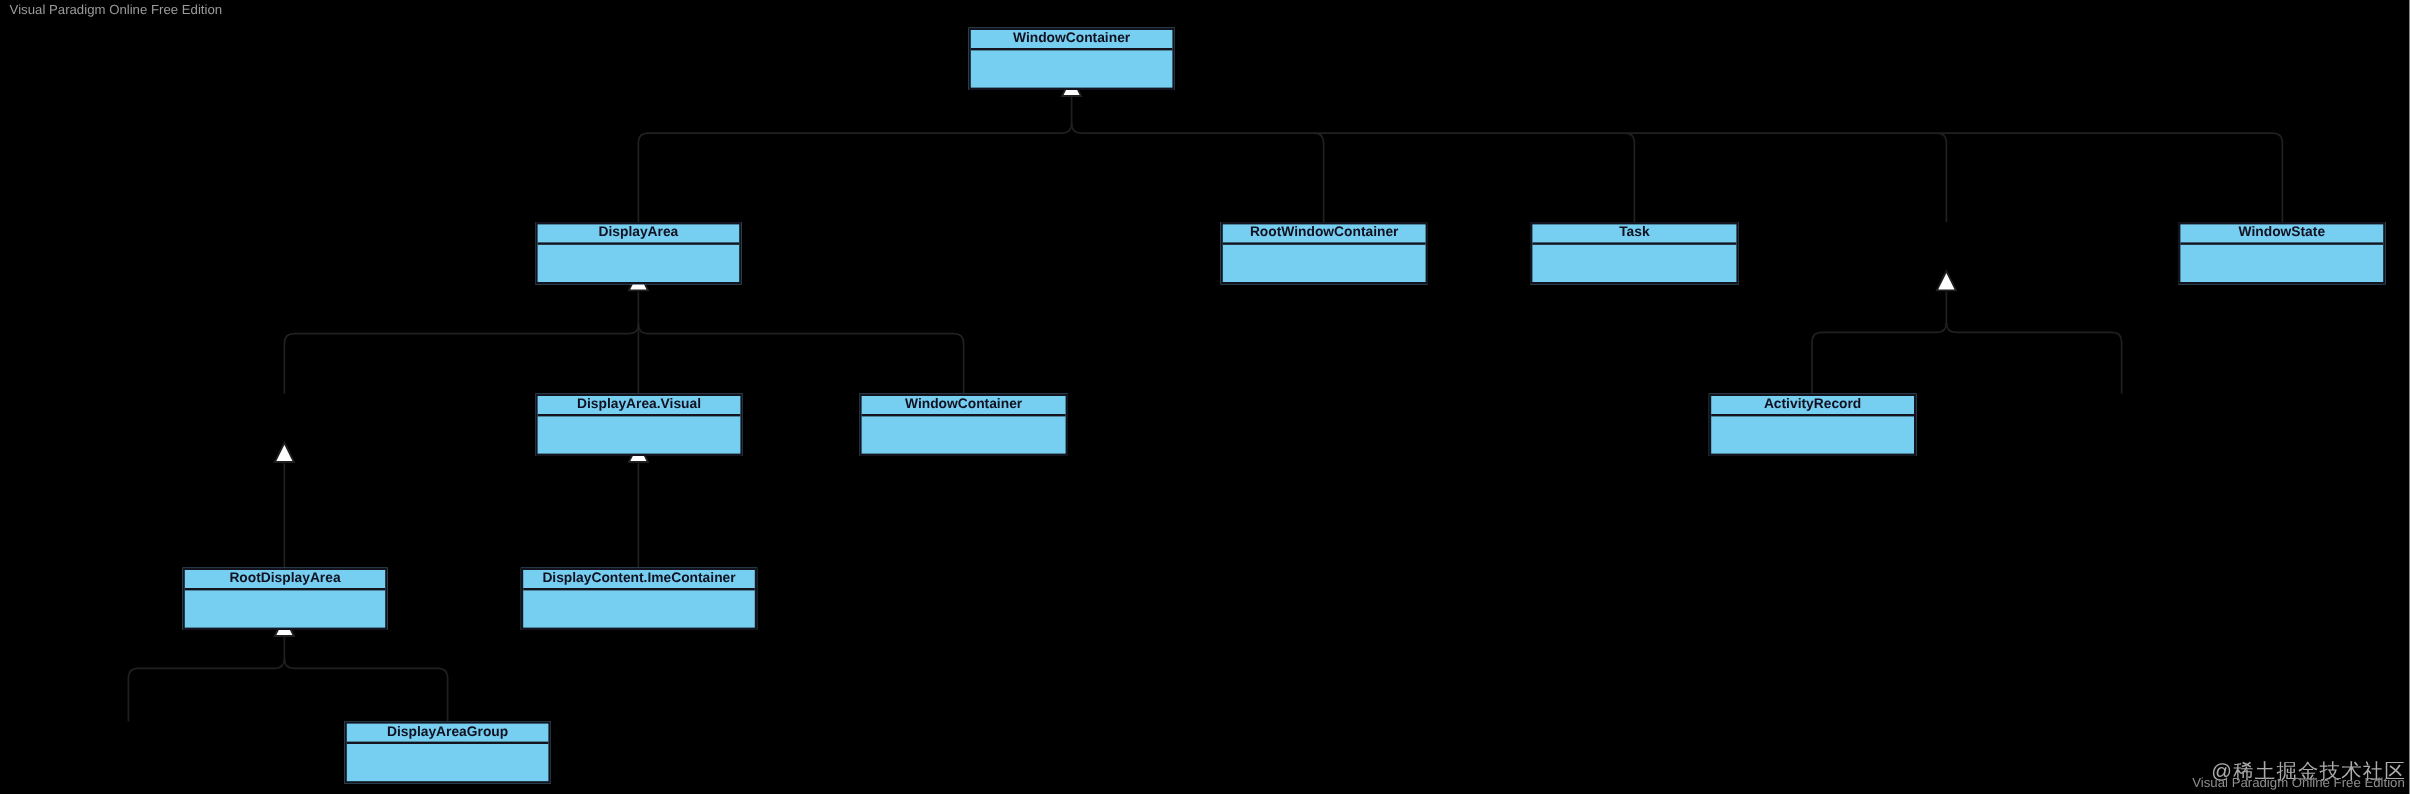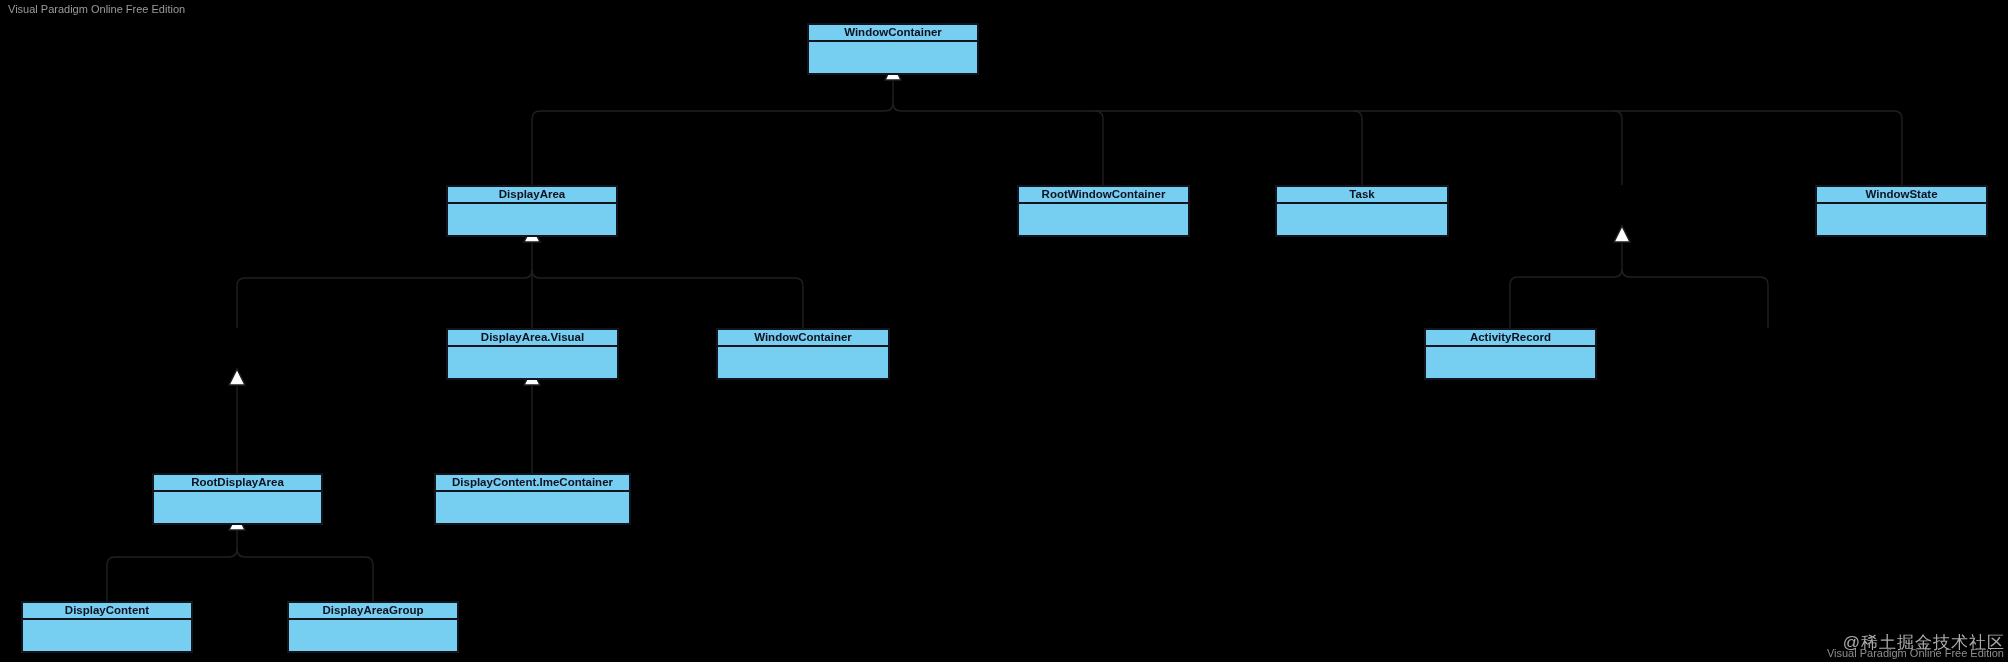--- a/index.html
+++ b/index.html
@@ -159,24 +159,20 @@
   <div class="uml-class" style="left:152px;top:473px;width:171px">
     <div class="uml-title">RootDisplayArea</div>
     <div class="uml-body"></div>
   </div>
 
   <div class="uml-class" style="left:434px;top:473px;width:197px">
     <div class="uml-title">DisplayContent.ImeContainer</div>
     <div class="uml-body"></div>
   </div>
 
-  <div class="uml-class" style="left:21px;top:601px;width:172px">
-    <div class="uml-title">DisplayContent</div>
-    <div class="uml-body"></div>
-  </div>
 
   <div class="uml-class" style="left:287px;top:601px;width:172px">
     <div class="uml-title">DisplayAreaGroup</div>
     <div class="uml-body"></div>
   </div>
 
   <div class="watermark" id="wm-bottom-right-cn">@稀土掘金技术社区</div>
   <div class="watermark" id="wm-bottom-right-vp">Visual Paradigm Online Free Edition</div>
 
 </div>

